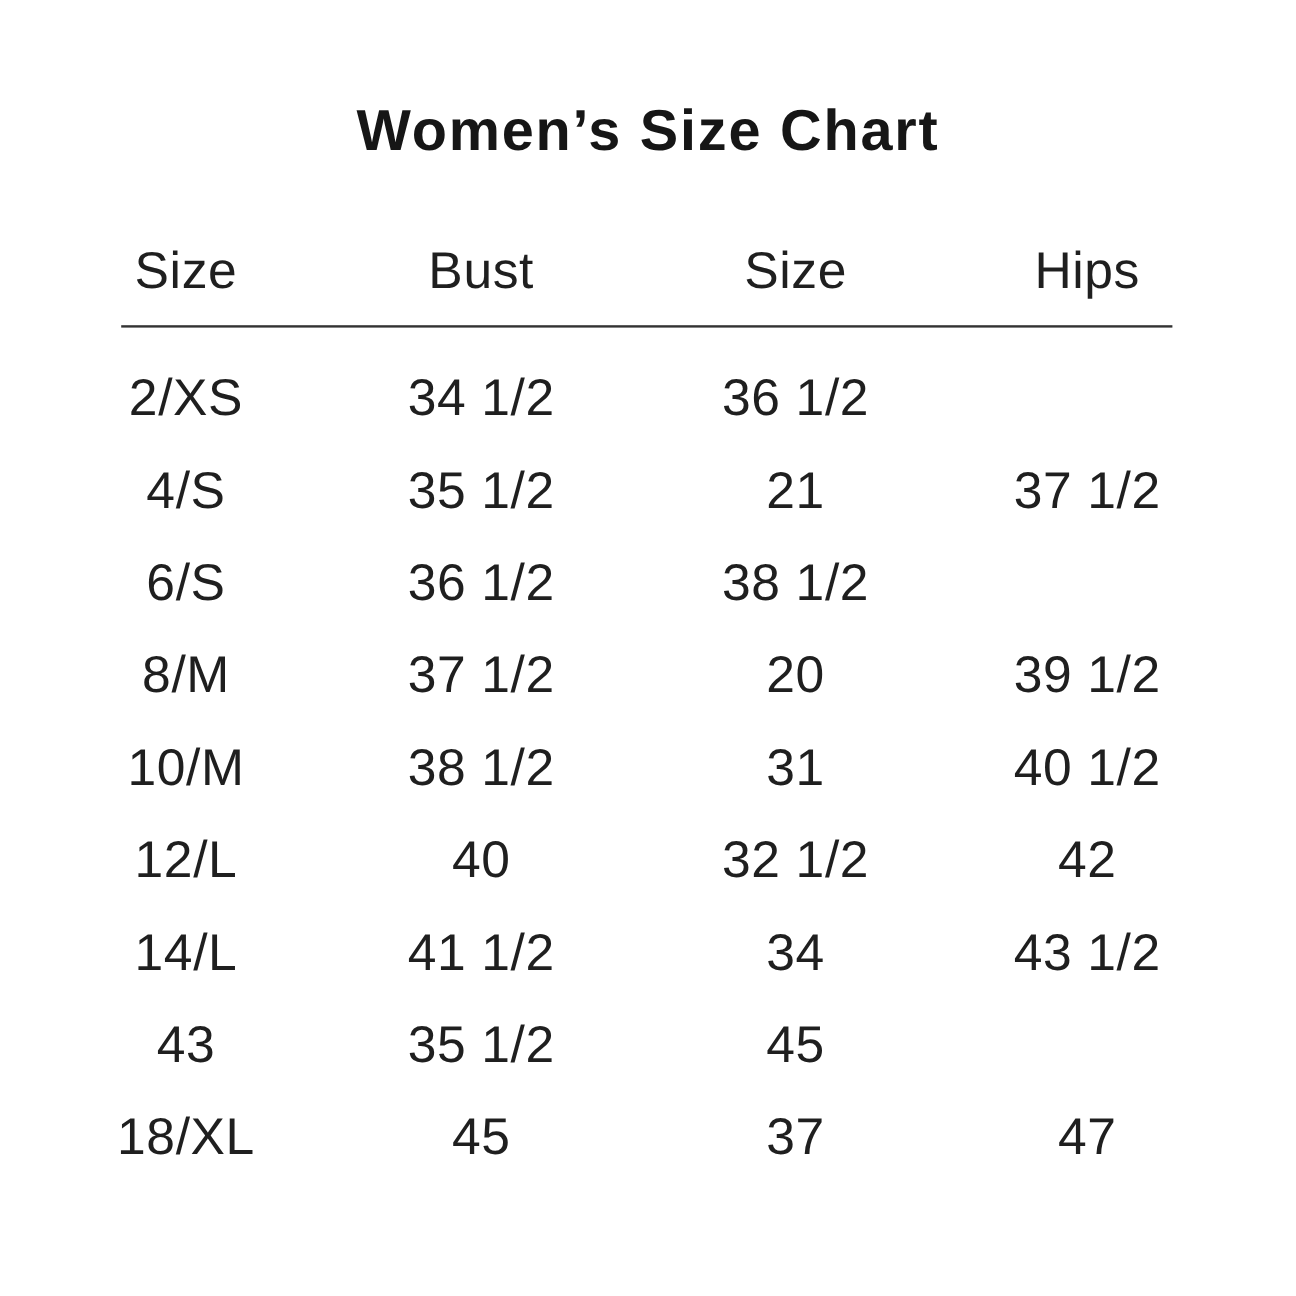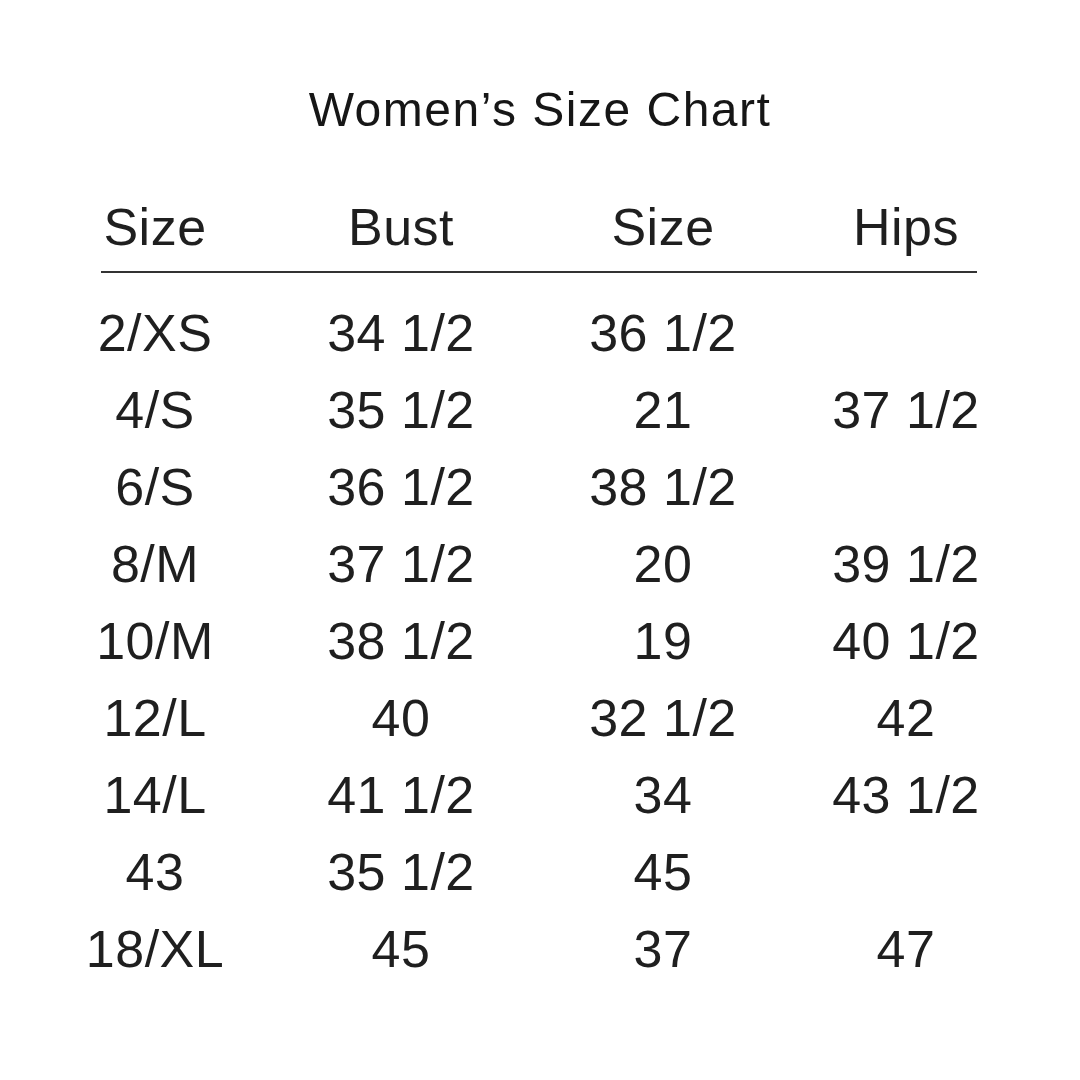--- a/index.html
+++ b/index.html
@@ -8,35 +8,35 @@
     height: 1080px;
     background: #ffffff;
     font-family: "Liberation Sans", sans-serif;
     color: #1f1f1f;
     overflow: hidden;
   }
   .title {
     margin-top: 82px;
     line-height: 56px;
     font-size: 48px;
-    font-weight: 400;
+    font-weight: 700;
     letter-spacing: 1.5px;
     text-align: center;
     color: #161616;
   }
   .size-table {
     margin-left: 60px;
     width: 978px;
   }
   .row {
     display: grid;
     grid-template-columns: 190px 302px 222px 264px;
     height: 77px;
     align-items: center;
-    font-size: 52px;
+    font-size: 43px;
     letter-spacing: 0.5px;
   }
   .cell { text-align: center; }
   .header-row { margin-top: 50px; }
   .divider {
     margin-top: 6px;
     margin-left: 41px;
     width: 876px;
     height: 2px;
     background: #333333;
@@ -83,21 +83,21 @@
     <div class="row">
       <div class="cell">8/M</div>
       <div class="cell">37 1/2</div>
       <div class="cell">20</div>
       <div class="cell">39 1/2</div>
     </div>
 
     <div class="row">
       <div class="cell">10/M</div>
       <div class="cell">38 1/2</div>
-      <div class="cell">19</div>
+      <div class="cell">31</div>
       <div class="cell">40 1/2</div>
     </div>
 
     <div class="row">
       <div class="cell">12/L</div>
       <div class="cell">40</div>
       <div class="cell">32 1/2</div>
       <div class="cell">42</div>
     </div>
 

